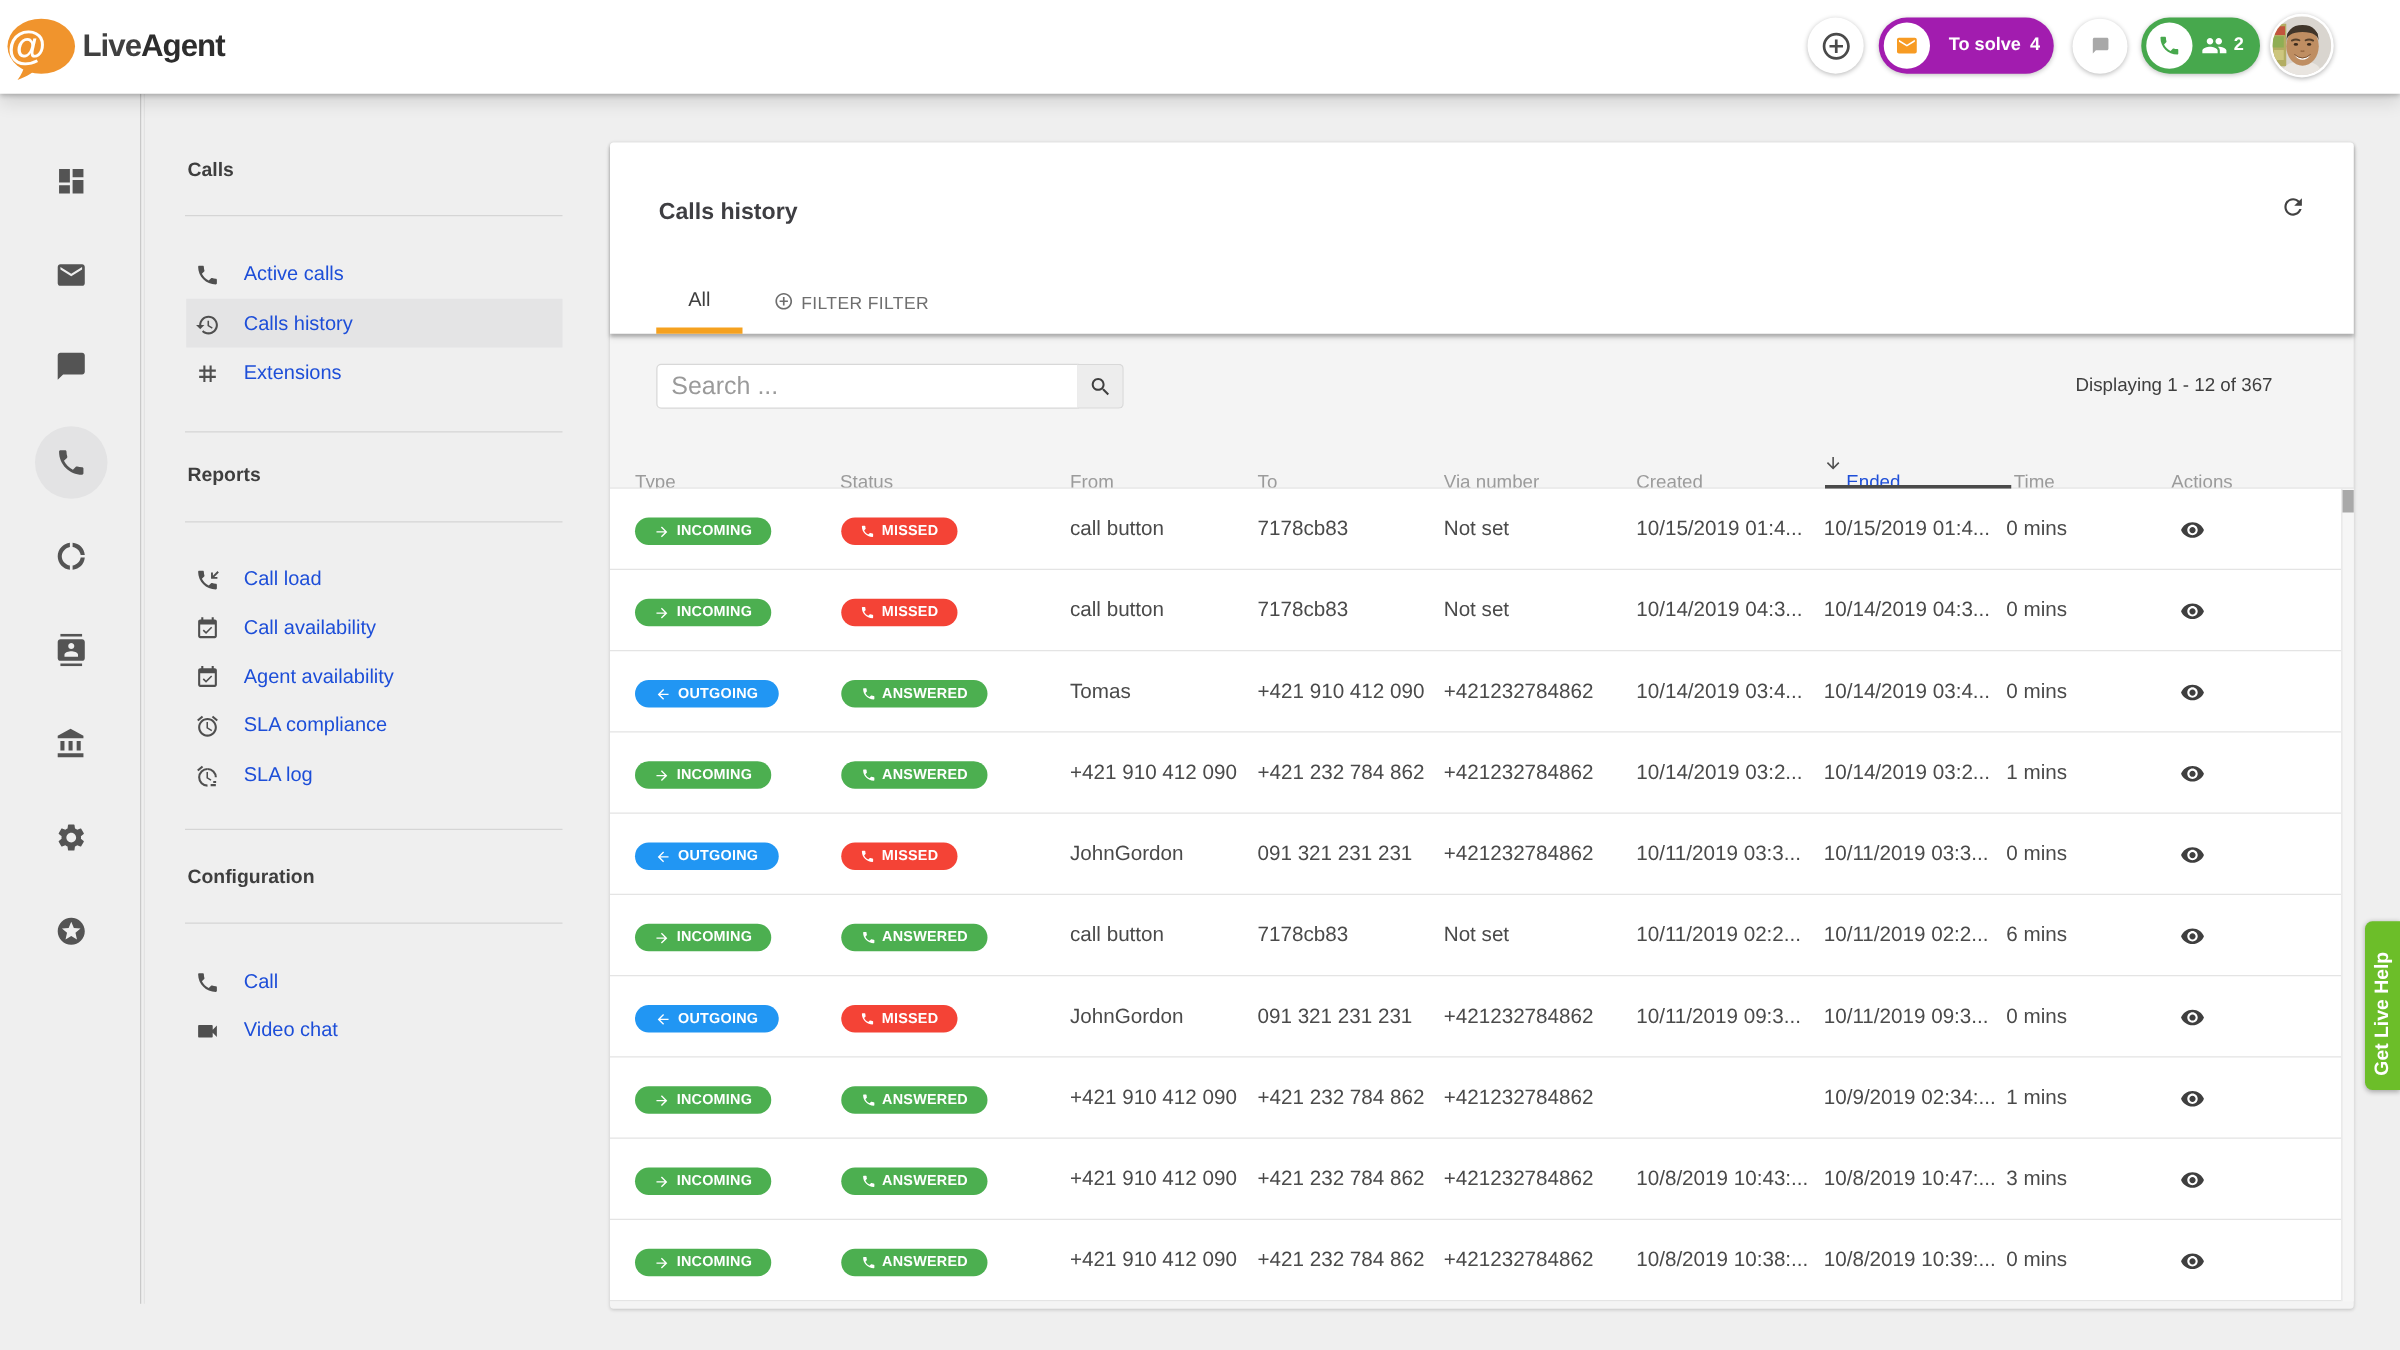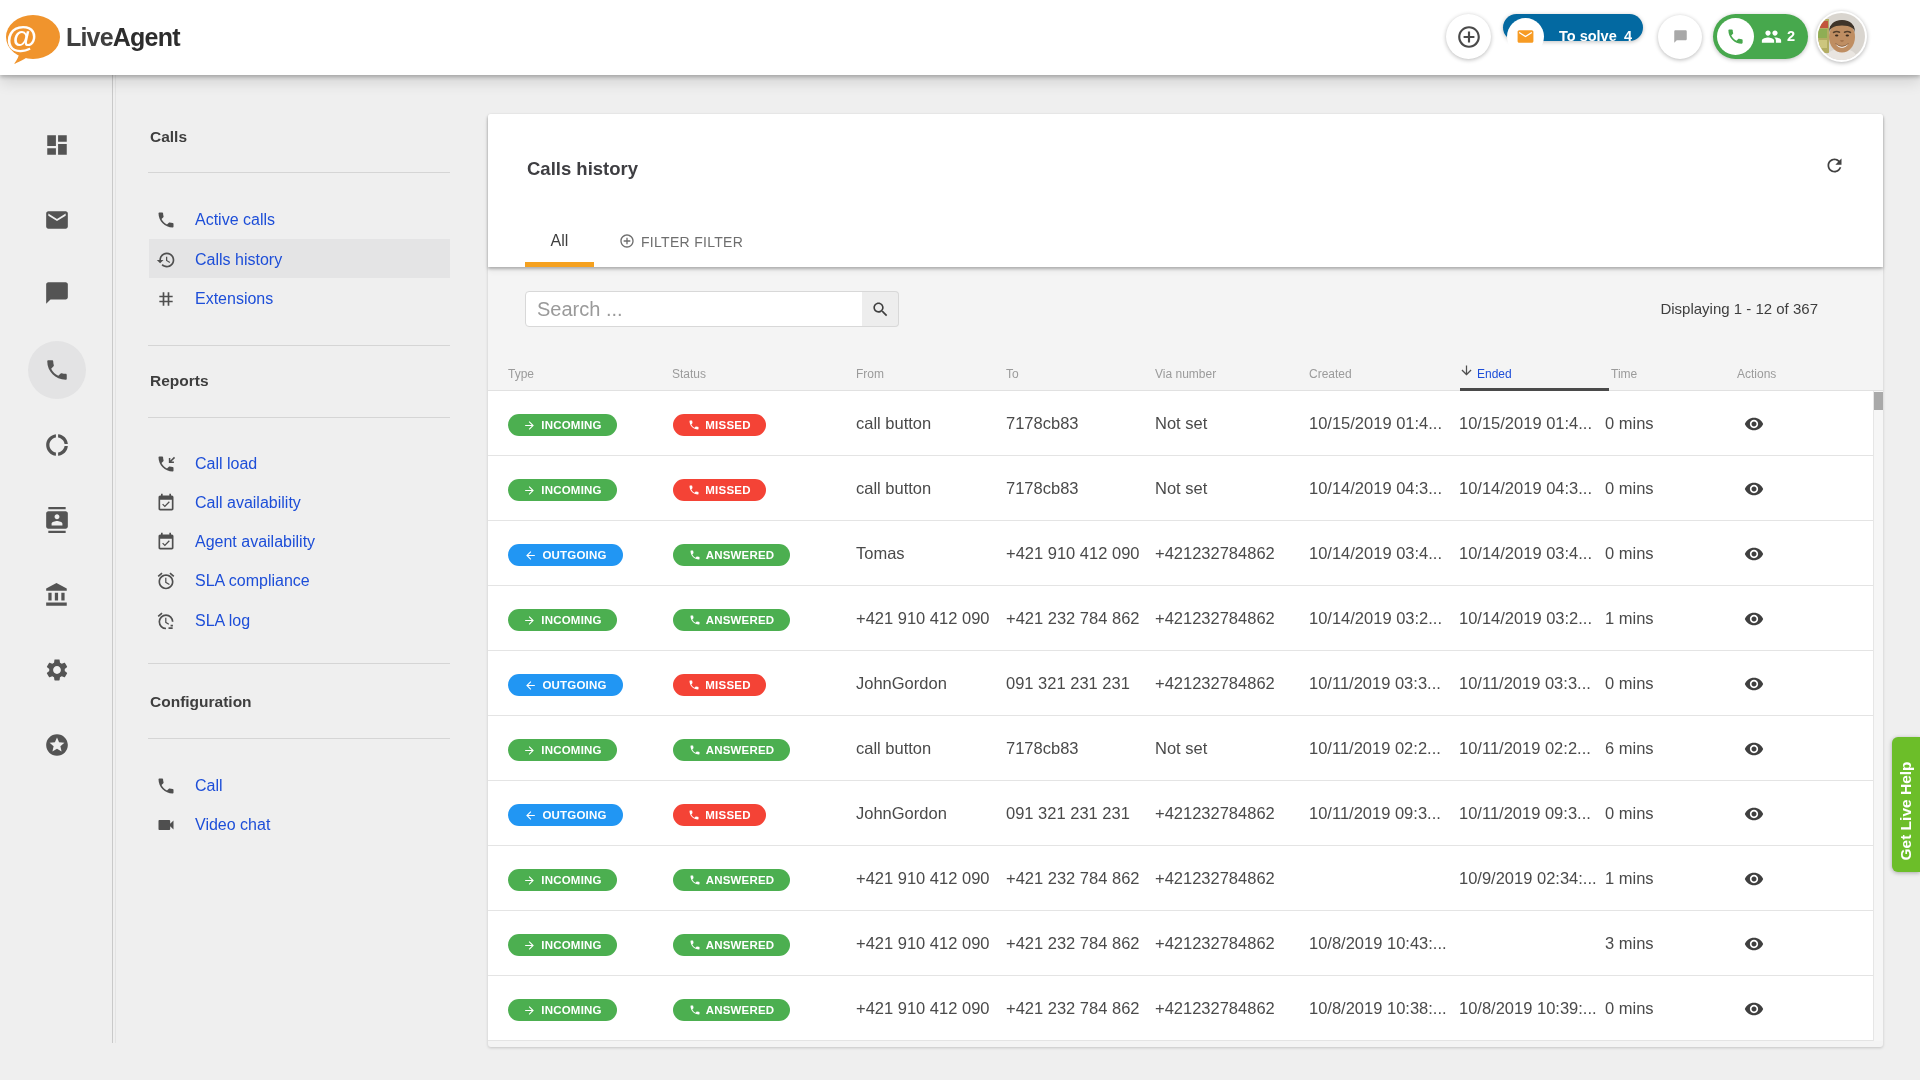--- a/index.html
+++ b/index.html
@@ -5,21 +5,21 @@
 html,body{width:1920px;height:1080px;overflow:hidden}
 body{font-family:"Liberation Sans",sans-serif;background:#efefef}
 #root{position:relative;width:1920px;height:1080px;overflow:hidden}
 .abs{position:absolute}
 .pill{position:absolute;height:22px;border-radius:11px;color:#fff;font-size:11.5px;font-weight:bold;letter-spacing:.2px;display:flex;align-items:center;justify-content:center}
 .pill svg{margin-right:5px}
 .cell{position:absolute;font-size:16.5px;color:#4a4a4a;white-space:nowrap}
 .mitem{position:absolute;left:195px;font-size:16px;color:#1d4ed8;white-space:nowrap}
 .mhead{position:absolute;left:150px;font-size:15.5px;font-weight:bold;color:#3e3e3e}
 .mdiv{position:absolute;left:148px;width:302px;height:1px;background:#d5d5d5}
-.thead{position:absolute;top:4px;font-size:12px;color:#9b9b9b;line-height:40px;white-space:nowrap}
+.thead{position:absolute;top:16px;font-size:15px;color:#9b9b9b;line-height:40px;white-space:nowrap}
 .cbtn{position:absolute;background:#fff;border-radius:50%;box-shadow:0 1px 4px rgba(0,0,0,.28);display:flex;align-items:center;justify-content:center}
 </style></head><body>
 <div id="root">
 
 <div class="abs" style="left:28px;top:341px;width:58px;height:58px;border-radius:50%;background:#e3e3e4"></div>
 <div style="position:absolute;left:44.0px;top:132.0px;width:26px;height:26px"><svg width="26" height="26" viewBox="0 0 24 24">
         <path fill="#545454" d="M3 13h8V3H3v10zm0 8h8v-6H3v6zm10 0h8V11h-8v10zm0-18v6h8V3h-8z"></path>
       </svg></div>
 <div style="position:absolute;left:44.0px;top:207.0px;width:26px;height:26px"><svg width="26" height="26" viewBox="0 0 24 24">
         <path fill="#545454" d="M20 4H4c-1.1 0-1.99.9-1.99 2L2 18c0 1.1.9 2 2 2h16c1.1 0 2-.9 2-2V6c0-1.1-.9-2-2-2zm0 4l-8 5-8-5V6l8 5 8-5v2z"></path>
@@ -329,20 +329,21 @@
 <div class="pill" style="left:185px;top:23px;width:117px;background:#4caf50">
           <svg width="12" height="12" viewBox="0 0 24 24">
             <path fill="#fff" d="M6.62 10.79c1.44 2.83 3.76 5.14 6.59 6.59l2.2-2.2c.27-.27.67-.36 1.02-.24 1.12.37 2.33.57 3.57.57.55 0 1 .45 1 1V20c0 .55-.45 1-1 1-9.39 0-17-7.61-17-17 0-.55.45-1 1-1h3.5c.55 0 1 .45 1 1 0 1.25.2 2.45.57 3.57.11.35.03.74-.25 1.02l-2.2 2.2z"></path>
           </svg>
           <span>ANSWERED</span>
         </div>
 <div class="cell" style="left:368px;line-height:65px">+421 910 412 090</div>
 <div class="cell" style="left:518px;line-height:65px">+421 232 784 862</div>
 <div class="cell" style="left:667px;line-height:65px">+421232784862</div>
 <div class="cell" style="left:821px;line-height:65px">10/8/2019 10:43:...</div>
+<div class="cell" style="left:971px;line-height:65px">10/8/2019 10:47:...</div>
 <div class="cell" style="left:1117px;line-height:65px">3 mins</div>
 <div style="position:absolute;left:1256.0px;top:22.5px;width:20px;height:20px"><svg width="20" height="20" viewBox="0 0 24 24">
             <path fill="#3f3f3f" d="M12 4.5C7 4.5 2.73 7.61 1 12c1.73 4.39 6 7.5 11 7.5s9.27-3.11 11-7.5c-1.73-4.39-6-7.5-11-7.5zM12 17c-2.76 0-5-2.24-5-5s2.24-5 5-5 5 2.24 5 5-2.24 5-5 5zm0-8c-1.66 0-3 1.34-3 3s1.34 3 3 3 3-1.34 3-3-1.34-3-3-3z"></path>
           </svg></div>
 </div>
 <div class="abs" style="left:0;top:585px;width:1385px;height:65px;border-bottom:1px solid #e4e4e4">
 <div class="pill" style="left:20px;top:23px;width:109px;background:#4caf50">
           <svg width="13" height="13" viewBox="0 0 24 24">
             <path fill="#fff" d="M12 4l-1.41 1.41L16.17 11H4v2h12.17l-5.58 5.59L12 20l8-8z"></path>
           </svg>
@@ -372,21 +373,21 @@
 <ellipse cx="30" cy="24" rx="27" ry="22" fill="#f0942d"></ellipse>
 <path d="M17 38 C16 43 14 47 11 51 C19 48 25 44 28 41 Z" fill="#f0942d"></path>
 <text x="18.5" y="34.5" font-family="Liberation Sans,sans-serif" font-size="32" font-weight="bold" fill="#fff" text-anchor="middle">@</text>
 </svg>
 <div class="abs" style="left:66px;top:23px;font-size:25px;font-weight:bold;letter-spacing:-.8px"><span style="color:#404040">Live</span><span style="color:#2d2d2d">Agent</span></div>
 <div class="cbtn" style="left:1446px;top:14px;width:45px;height:45px">
         <svg width="26" height="26" viewBox="0 0 24 24">
           <path fill="#4a4a4a" d="M13 7h-2v4H7v2h4v4h2v-4h4v-2h-4V7zm-1-5C6.48 2 2 6.48 2 12s4.48 10 10 10 10-4.48 10-10S17.52 2 12 2zm0 18c-4.41 0-8-3.59-8-8s3.59-8 8-8 8 3.59 8 8-3.59 8-8 8z"></path>
         </svg>
       </div>
-<div class="abs" style="left:1503px;top:14px;width:140px;height:27px;border-radius:22.5px;background:#0369a1;box-shadow:0 1px 4px rgba(0,0,0,.25)">
+<div class="abs" style="left:1503px;top:14px;width:140px;height:45px;border-radius:22.5px;background:#a21caf;box-shadow:0 1px 4px rgba(0,0,0,.25)">
 <div class="abs" style="left:4px;top:4px;width:37px;height:37px;border-radius:50%;background:#fff;display:flex;align-items:center;justify-content:center">
           <svg width="19" height="19" viewBox="0 0 24 24">
             <path fill="#f79b23" d="M20 4H4c-1.1 0-1.99.9-1.99 2L2 18c0 1.1.9 2 2 2h16c1.1 0 2-.9 2-2V6c0-1.1-.9-2-2-2zm0 4l-8 5-8-5V6l8 5 8-5v2z"></path>
           </svg>
         </div>
 <div class="abs" style="left:56px;top:0;height:45px;line-height:45px;color:#fff;font-size:14.5px;font-weight:bold">To solve</div>
 <div class="abs" style="left:121px;top:0;height:45px;line-height:45px;color:#fff;font-size:14.5px;font-weight:bold">4</div>
 </div>
 <div class="cbtn" style="left:1658px;top:14.5px;width:44px;height:44px">
         <svg width="15" height="15" viewBox="0 0 24 24">

